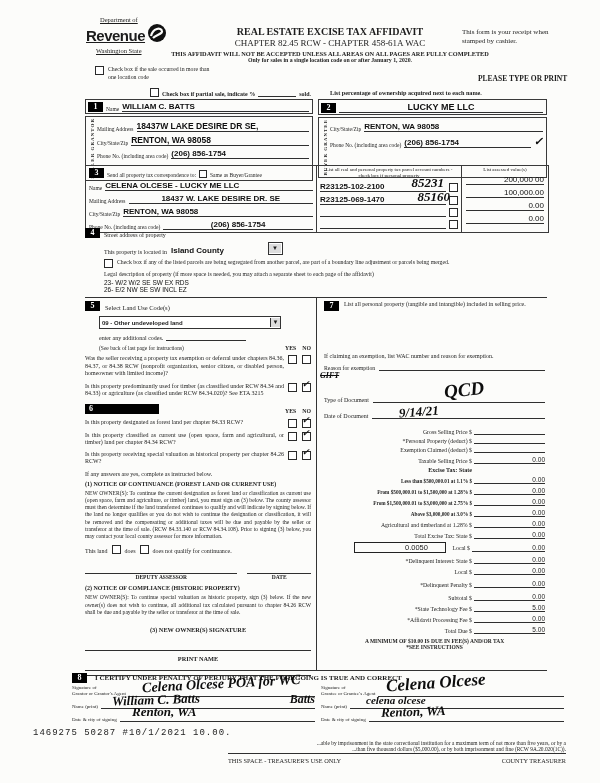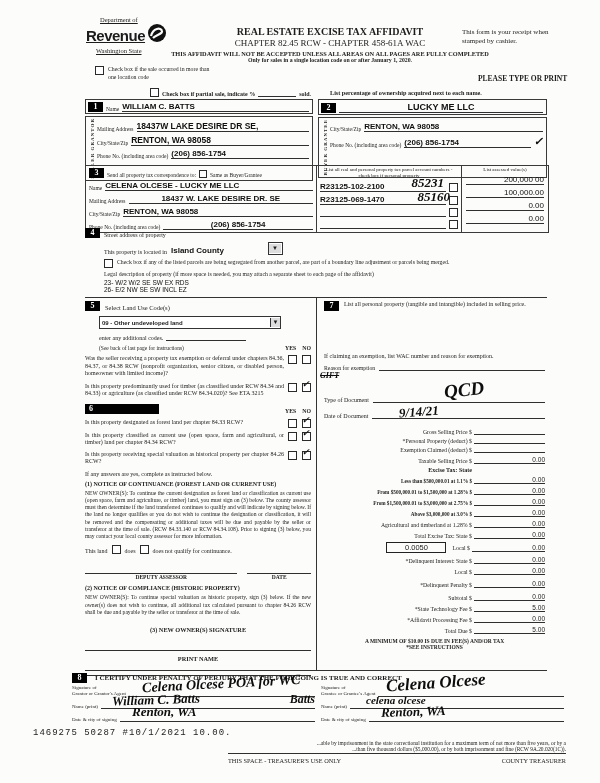--- a/index.html
+++ b/index.html
@@ -396,21 +396,21 @@
         <div class="trow">
             <span class="tlabel">Agricultural and timberland at 1.28% $</span>
             <span class="tline">0.00</span>
           </div>
         <div class="trow">
             <span class="tlabel">Total Excise Tax: State $</span>
             <span class="tline">0.00</span>
           </div>
         <div class="trow" style="align-items:center;">
           <span style="width:148px;display:flex;justify-content:flex-end;align-items:center;gap:6px;flex:none;">
-            <span style="border:1.5px solid #222;width:58px;text-align:center;font-size:7.5px;font-family:'Liberation Sans',sans-serif;">0.0050</span>
+            <span style="border:1.5px solid #222;width:58px;text-align:center;font-size:7.5px;font-family:'Liberation Sans',sans-serif;padding-left:32px;">0.0050</span>
             <span style="font-size:5.8px;padding-right:2px;">Local $</span>
           </span>
           <span class="tline">0.00</span>
         </div>
         <div class="trow">
             <span class="tlabel">*Delinquent Interest: State $</span>
             <span class="tline">0.00</span>
           </div>
         <div class="trow">
             <span class="tlabel">Local $</span>

